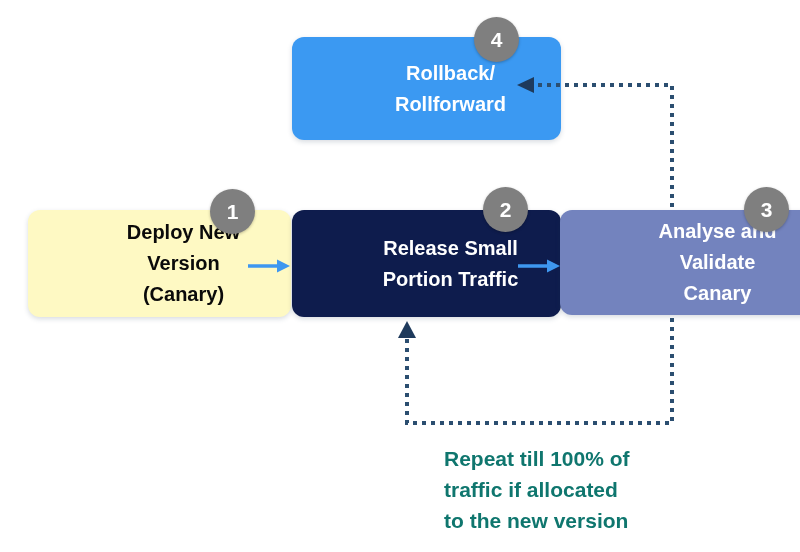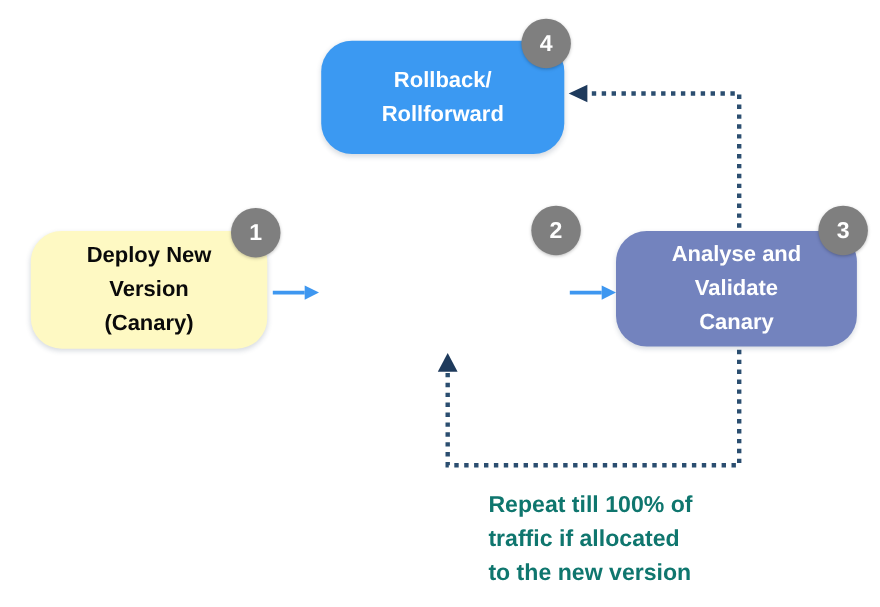--- a/index.html
+++ b/index.html
@@ -9,30 +9,31 @@
   }
   .canvas {
     position: relative;
     width: 800px;
     height: 552px;
     background: #ffffff;
     overflow: hidden;
   }
   .flow-box {
     position: absolute;
-    border-radius: 28px;
+    border-radius: 12px;
     display: flex;
     align-items: center;
     justify-content: center;
     text-align: center;
     font-weight: bold;
     font-size: 20px;
     line-height: 31px;
     white-space: pre-line;
     box-shadow: 0 2px 5px rgba(40,60,90,0.18);
+    padding-left: 48px;
   }
   .box-1 { left: 28px;  top: 210px; width: 215px; height: 107px; }
   .box-2 { left: 292px; top: 210px; width: 221px; height: 107px; }
   .box-3 { left: 560px; top: 210px; width: 219px; height: 105px; }
   .box-4 { left: 292px; top: 37px;  width: 221px; height: 103px; }
   .badge {
     position: absolute;
     width: 45px;
     height: 45px;
     border-radius: 50%;
@@ -71,20 +72,24 @@
 <body style="background: rgb(255, 255, 255);">
 
 <div class="canvas">
 
   <div class="flow-box box-1" style="background: #fef9c3; color: rgb(10, 10, 10);">
     <span>Deploy New
 Version
 (Canary)</span>
   </div>
 
+  <div class="flow-box box-2" style="background: rgb(14, 28, 77); color: rgb(255, 255, 255);">
+    <span>Release Small
+Portion  Traffic</span>
+  </div>
 
   <div class="flow-box box-3" style="background: rgb(115, 131, 190); color: rgb(255, 255, 255);">
     <span>Analyse and
 Validate
 Canary</span>
   </div>
 
   <div class="flow-box box-4" style="background: rgb(59, 153, 242); color: rgb(255, 255, 255);">
     <span>Rollback/
 Rollforward</span>

